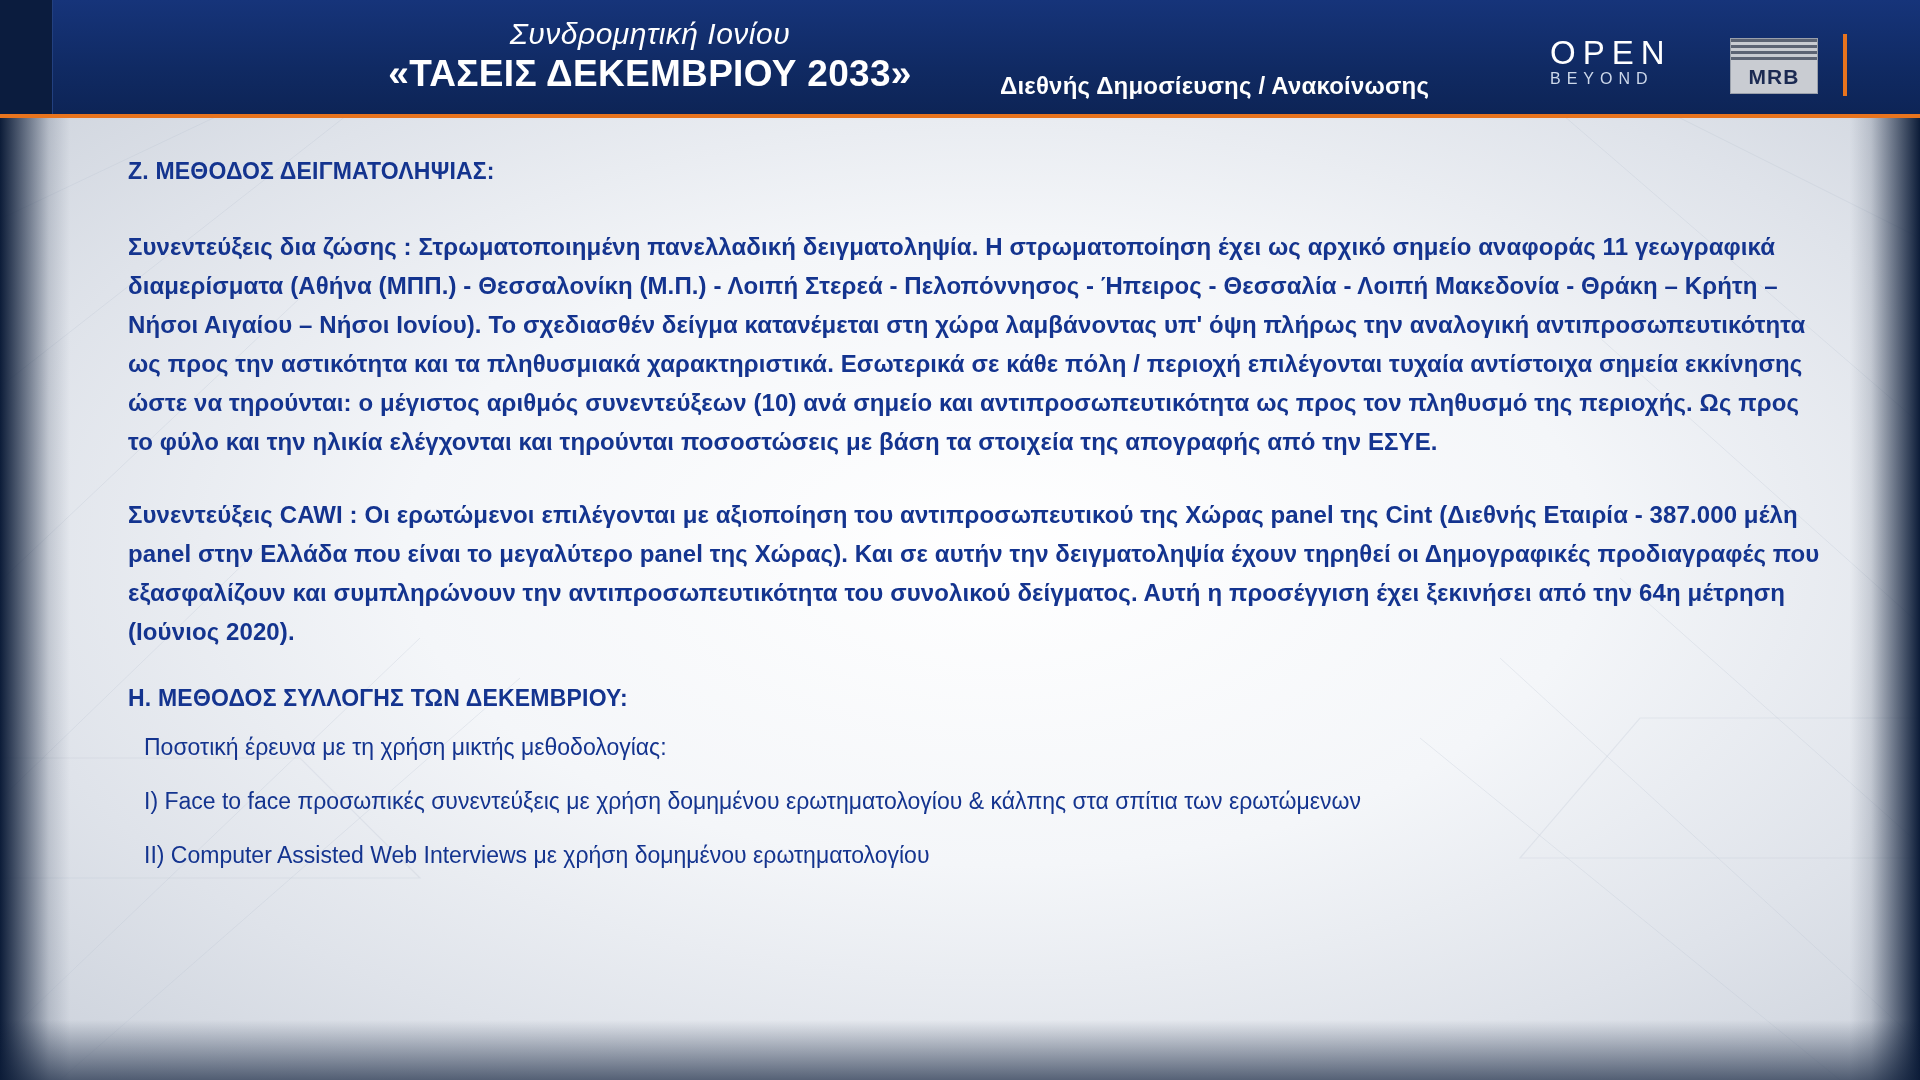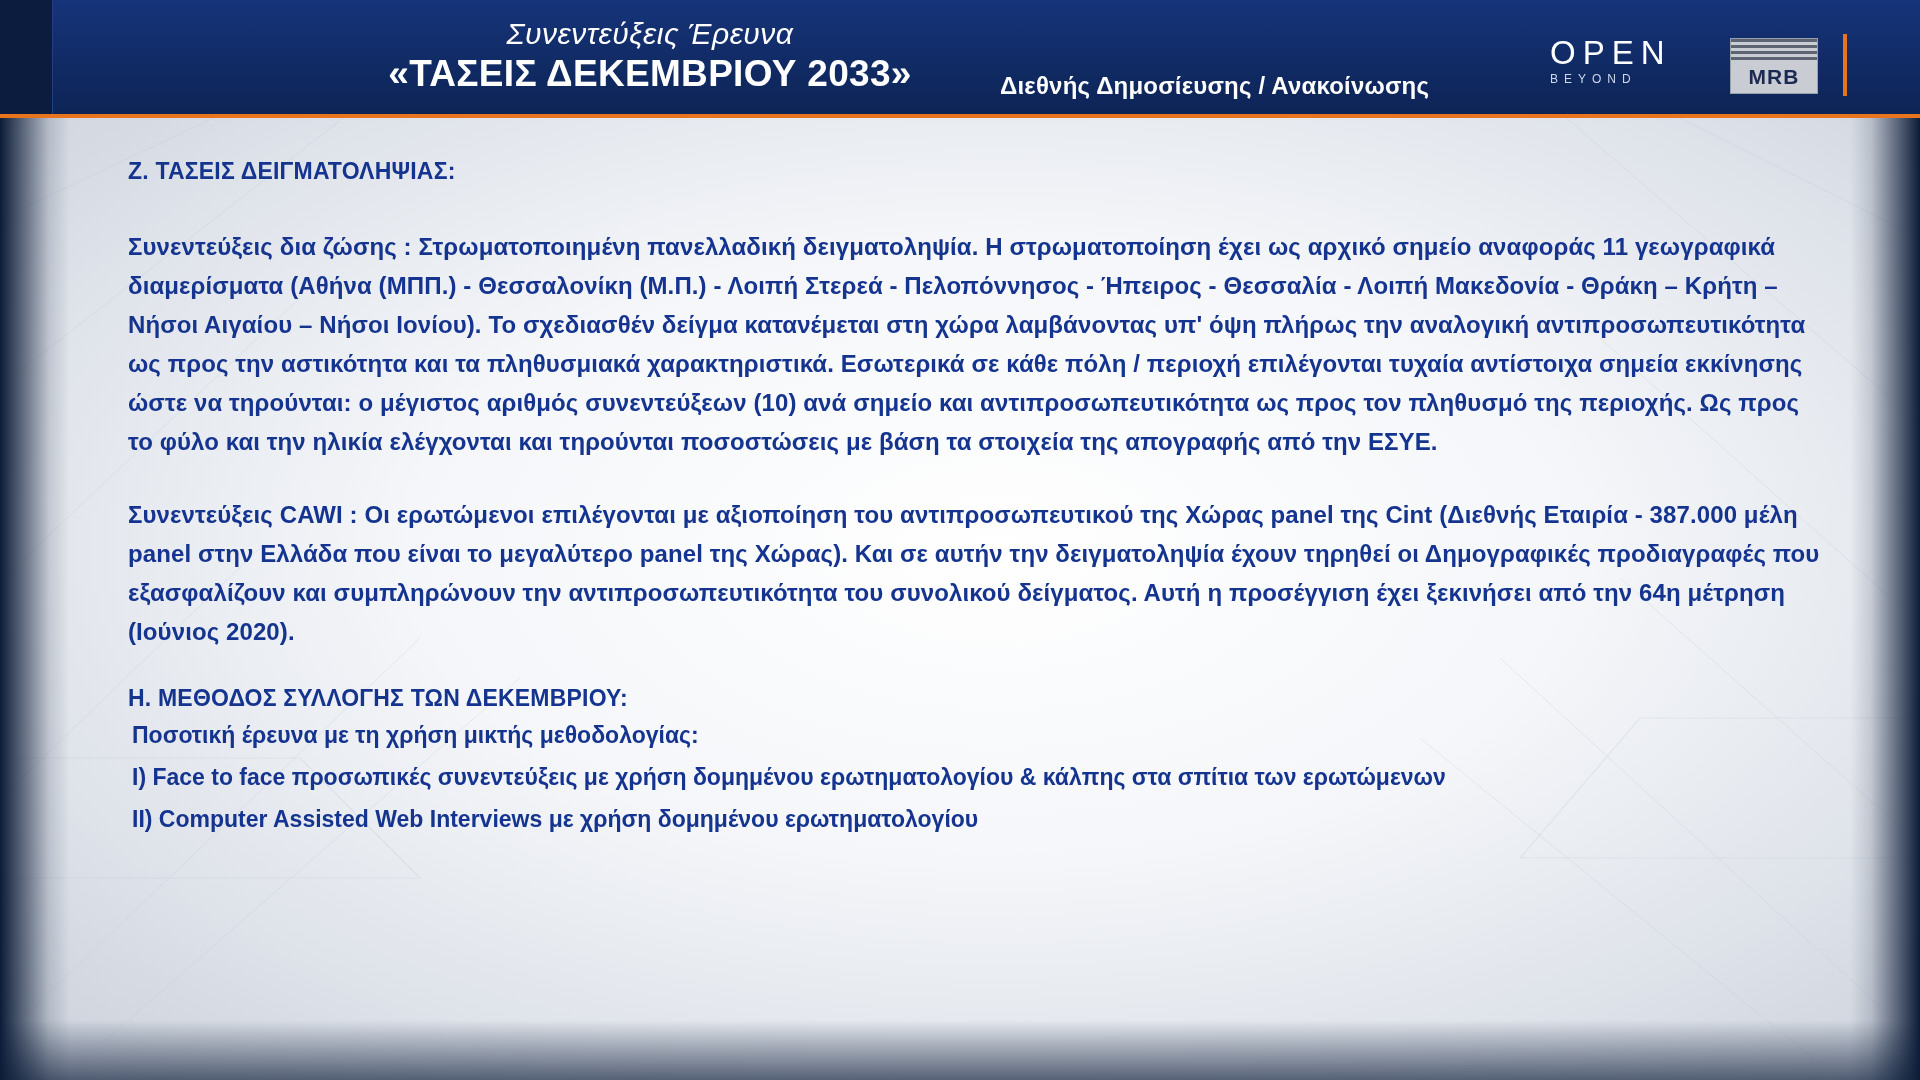--- a/index.html
+++ b/index.html
@@ -82,21 +82,21 @@
     text-align: left;
     color: #ffffff;
   }
   .logo-open .open-word {
     font-size: 33px;
     font-weight: 400;
     letter-spacing: 7px;
     line-height: 34px;
   }
   .logo-open .beyond-word {
-    font-size: 12px;
+    font-size: 16px;
     letter-spacing: 6px;
     line-height: 18px;
     color: #cdd8ea;
   }
   .logo-mrb {
     position: absolute;
     left: 1730px;
     top: 38px;
     width: 88px;
     height: 56px;
@@ -181,36 +181,36 @@
     font-weight: 700;
     line-height: 39px;
     color: #14348f;
     letter-spacing: 0.1px;
     margin: 0;
   }
   .gap-lg { height: 38px; }
   .gap-md { height: 34px; }
   .sub-line {
     font-size: 23px;
-    font-weight: 700;
+    font-weight: 400;
     line-height: 38px;
     color: #14348f;
-    margin: 4px;
+    margin: 16px;
   }
 </style>
 </head>
 <body>
 
 <div class="slide">
 
   <div class="header">
     <div class="header-left-block"></div>
 
     <div class="title-wrap">
-      <div class="title-line1">Συνεντεύξεις Έρευνα</div>
+      <div class="title-line1">Συνδρομητική Ιονίου</div>
       <div class="title-line2">«ΤΑΣΕΙΣ ΔΕΚΕΜΒΡΙΟΥ 2033»</div>
     </div>
 
     <div class="header-subtitle">Διεθνής Δημοσίευσης / Ανακοίνωσης</div>
 
     <div class="logo-open">
       <div class="open-word">OPEN</div>
       <div class="beyond-word">BEYOND</div>
     </div>
 
@@ -241,21 +241,21 @@
       <g stroke="#aab4c6" stroke-width="1.2" fill="none" opacity="0.4">
         <path d="M 0 640 L 300 640 L 420 760 L 0 760 Z"></path>
         <path d="M 1920 600 L 1640 600 L 1520 740 L 1920 740 Z"></path>
       </g>
     </svg>
     <div class="edge-dark-left"></div>
     <div class="edge-dark-right"></div>
     <div class="edge-dark-bottom"></div>
 
     <div class="content">
-      <div class="section-heading">Ζ. ΤΑΣΕΙΣ ΔΕΙΓΜΑΤΟΛΗΨΙΑΣ:</div>
+      <div class="section-heading">Ζ. ΜΕΘΟΔΟΣ ΔΕΙΓΜΑΤΟΛΗΨΙΑΣ:</div>
       <div class="gap-lg"></div>
       <p class="para">Συνεντεύξεις δια ζώσης : Στρωματοποιημένη πανελλαδική δειγματοληψία. Η στρωματοποίηση έχει ως αρχικό σημείο αναφοράς 11 γεωγραφικά διαμερίσματα (Αθήνα (ΜΠΠ.) - Θεσσαλονίκη (Μ.Π.) - Λοιπή Στερεά - Πελοπόννησος - Ήπειρος - Θεσσαλία - Λοιπή Μακεδονία - Θράκη – Κρήτη – Νήσοι Αιγαίου – Νήσοι Ιονίου). Το σχεδιασθέν δείγμα κατανέμεται στη χώρα λαμβάνοντας υπ' όψη πλήρως την αναλογική αντιπροσωπευτικότητα ως προς την αστικότητα και τα πληθυσμιακά χαρακτηριστικά. Εσωτερικά σε κάθε πόλη / περιοχή επιλέγονται τυχαία αντίστοιχα σημεία εκκίνησης ώστε να τηρούνται: ο μέγιστος αριθμός συνεντεύξεων (10) ανά σημείο και αντιπροσωπευτικότητα ως προς τον πληθυσμό της περιοχής.  Ως προς το φύλο και την ηλικία ελέγχονται και τηρούνται ποσοστώσεις με βάση τα στοιχεία της απογραφής από την ΕΣΥΕ.</p>
       <div class="gap-md"></div>
       <p class="para">Συνεντεύξεις CAWI : Οι ερωτώμενοι επιλέγονται με αξιοποίηση του αντιπροσωπευτικού της Χώρας panel της Cint (Διεθνής Εταιρία - 387.000 μέλη panel στην Ελλάδα που είναι το μεγαλύτερο panel της Χώρας). Και σε αυτήν την δειγματοληψία έχουν τηρηθεί οι Δημογραφικές προδιαγραφές που εξασφαλίζουν και συμπληρώνουν την αντιπροσωπευτικότητα του συνολικού δείγματος. Αυτή η προσέγγιση έχει ξεκινήσει από την 64η μέτρηση (Ιούνιος 2020).</p>
       <div class="gap-md"></div>
       <div class="section-heading">Η. ΜΕΘΟΔΟΣ ΣΥΛΛΟΓΗΣ ΤΩΝ ΔΕΚΕΜΒΡΙΟΥ:</div>
       <p class="sub-line">Ποσοτική έρευνα με τη χρήση μικτής  μεθοδολογίας:</p>
       <p class="sub-line">I) Face to face προσωπικές συνεντεύξεις με χρήση δομημένου ερωτηματολογίου &amp; κάλπης στα σπίτια των ερωτώμενων</p>
       <p class="sub-line">II) Computer Assisted Web Interviews με χρήση δομημένου ερωτηματολογίου</p>
     </div>

